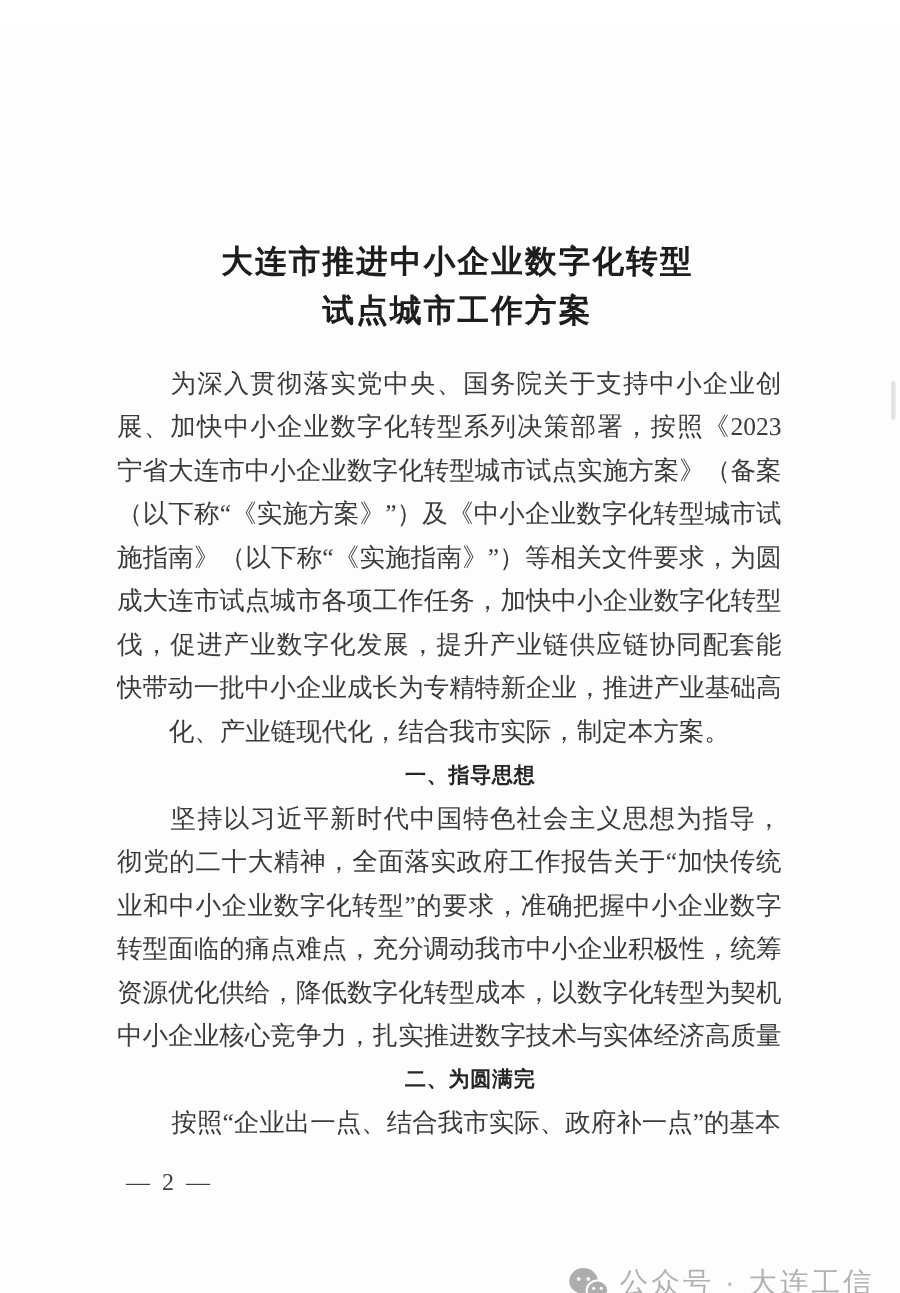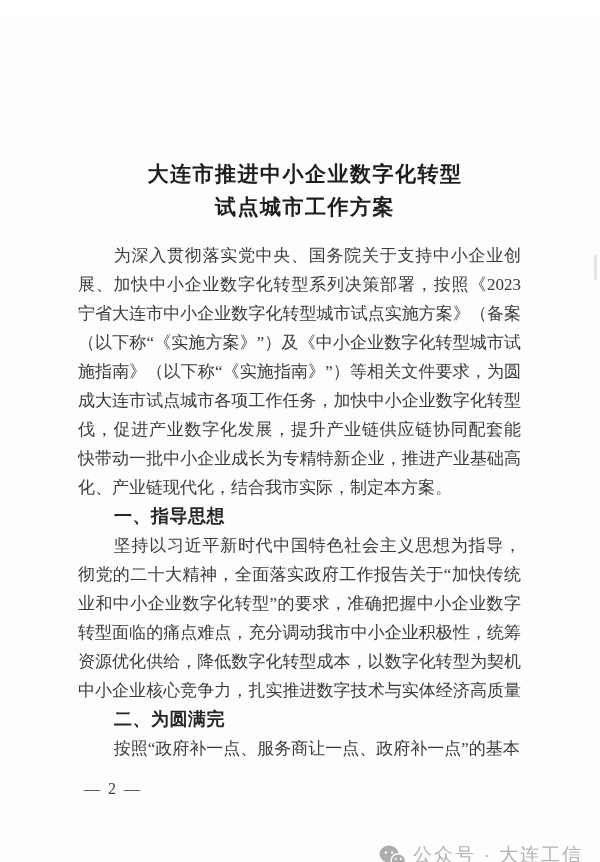--- a/index.html
+++ b/index.html
@@ -14,31 +14,31 @@
     text-align:center;font-size:21px;font-weight:bold;color:#1d1d1d;
     line-height:33px;letter-spacing:1.5px;
   }
   
   .doc-body{
     position:absolute;top:225px;left:78px;width:443px;
     font-size:17px;color:#3b3b3b;
   }
   .line{
     height:29px;line-height:29px;overflow:hidden;
-    text-align:left;
+    text-align:center;
   }
   .line.fill{
     text-align:justify;
     text-align-last:justify;
     -moz-text-align-last:justify;
   }
   .line.indent{ text-indent:2.1em; }
   .line.heading{
     font-family:"Liberation Sans","DejaVu Sans",sans-serif;
-    font-weight:bold;font-size:18px;color:#262626;
+    font-weight:bold;font-size:14px;color:#262626;
     text-indent:2em;letter-spacing:0.5px;
   }
   
   .page-number{
     position:absolute;left:84px;top:764px;
     font-size:16px;color:#414141;letter-spacing:2px;
   }
   
   .watermark{
     position:absolute;right:17px;top:826px;
@@ -79,21 +79,21 @@
       <div class="line fill">快带动一批中小企业成长为专精特新企业，推进产业基础高级</div>
       <div class="line end">化、产业链现代化，结合我市实际，制定本方案。</div>
       <div class="line heading">一、指导思想</div>
       <div class="line fill indent">坚持以习近平新时代中国特色社会主义思想为指导，深入贯</div>
       <div class="line fill">彻党的二十大精神，全面落实政府工作报告关于“加快传统产</div>
       <div class="line fill">业和中小企业数字化转型”的要求，准确把握中小企业数字化</div>
       <div class="line fill">转型面临的痛点难点，充分调动我市中小企业积极性，统筹各类</div>
       <div class="line fill">资源优化供给，降低数字化转型成本，以数字化转型为契机提高</div>
       <div class="line fill">中小企业核心竞争力，扎实推进数字技术与实体经济高质量发展</div>
       <div class="line heading">二、为圆满完</div>
-      <div class="line end indent">按照“政府补一点、服务商让一点、政府补一点”的基本</div>
+      <div class="line end indent">按照“企业出一点、结合我市实际、政府补一点”的基本</div>
     </div>
 
   <div class="page-number">— 2 —</div>
 
   <div class="watermark">
     <span class="wm-icon">
       <svg width="27" height="23" viewBox="0 0 27 23" aria-hidden="true">
         <ellipse cx="10" cy="9" rx="9.5" ry="8.6" fill="#adadad"></ellipse>
         <path d="M5.5 20.5 L7.2 16.2 L10.6 17.6 Z" fill="#adadad"></path>
         <circle cx="6.8" cy="7.6" r="1.25" fill="#fdfdfd"></circle>

